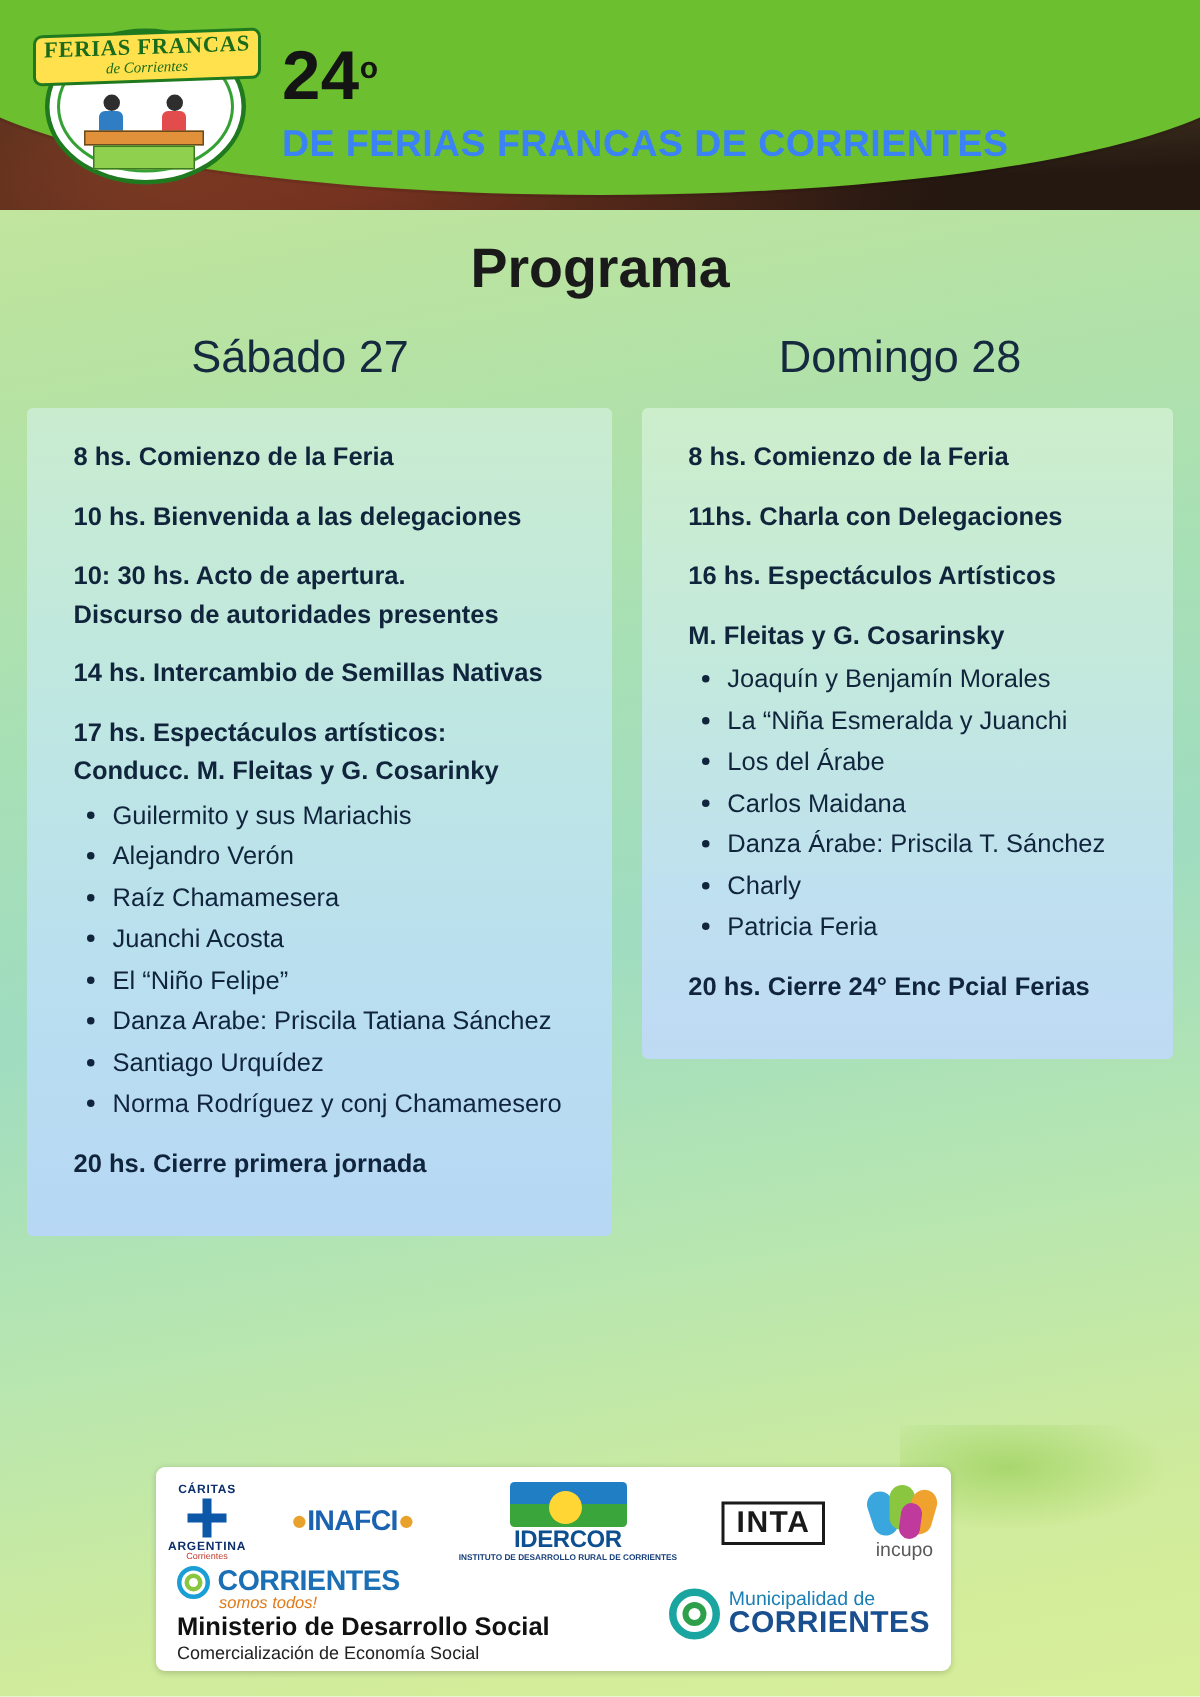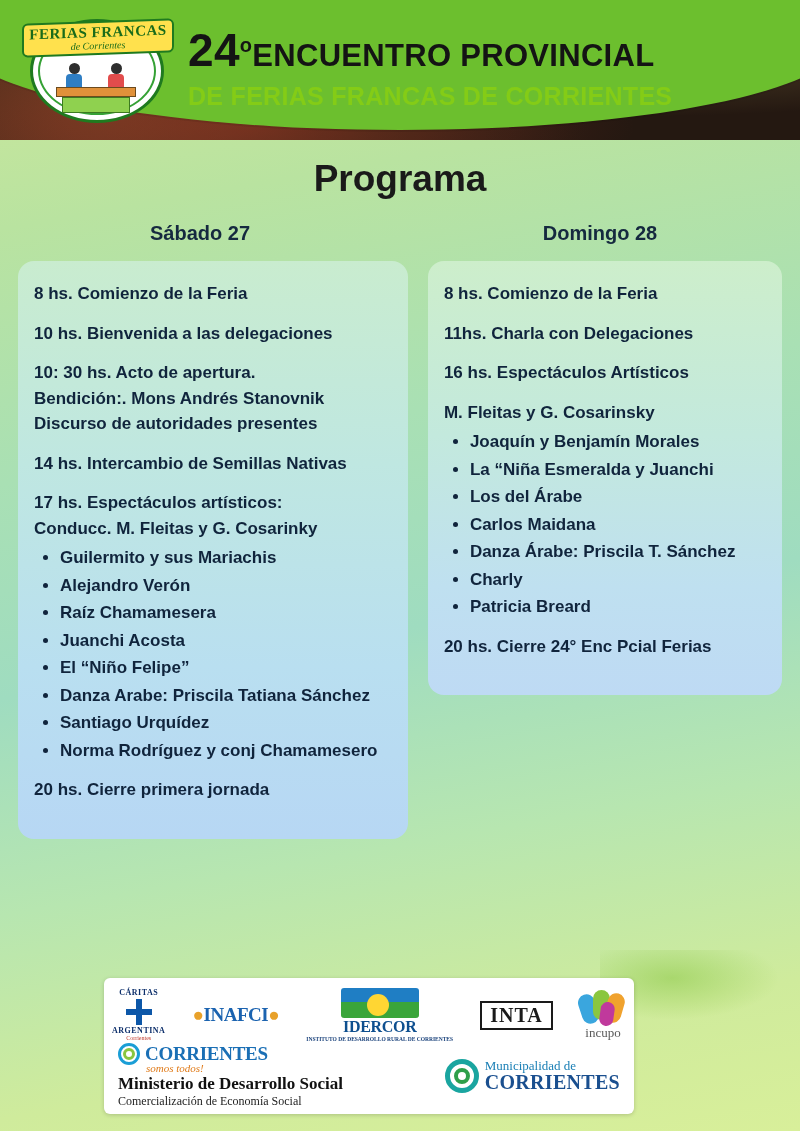--- a/index.html
+++ b/index.html
@@ -110,84 +110,83 @@
     font-size: 31px; font-weight: bold; color: #141414;
     letter-spacing: .3px; line-height: 1.05;
     display: flex; align-items: baseline;
   }
   .title-num {
     font-size: 46px; font-weight: bold; color: #141414; line-height: .95;
     font-family: "Liberation Sans", sans-serif;
   }
   .title-deg { font-size: 20px; vertical-align: super; position: relative; top: -14px; }
   .title-line2 {
-    font-size: 25px; font-weight: bold; color: #84cc16;
+    font-size: 25px; font-weight: bold; color: #3b82f6;
     letter-spacing: .3px; margin-top: 10px;
   }
 
   
   .programa {
     text-align: center;
     font-size: 37px; font-weight: bold; color: #1a1a1a;
     margin-top: 18px;
   }
   .days {
     display: flex; margin-top: 22px;
   }
   .day-head {
     flex: 1; text-align: center;
-    font-size: 20px; font-weight: bold; color: #15293f;
+    font-size: 30px; font-weight: normal; color: #15293f;
   }
 
   
   .cols {
     display: flex;
     gap: 20px;
     padding: 16px 18px 0 18px;
     align-items: flex-start;
   }
   .card {
-    border-radius: 16px;
-    padding: 20px 16px 22px 16px;
+    border-radius: 4px;
+    padding: 20px 16px 22px 31px;
     color: #10243c;
     font-size: 17px;
     line-height: 1.5;
   }
   .card.left {
     width: 392px;
     background: linear-gradient(180deg, #c9eccf 0%, #bfe7e1 35%, #b9dff0 70%, #b7d7f4 100%);
   }
   .card.right {
     width: 356px;
     background: linear-gradient(180deg, #cdeecb 0%, #c3e9dd 40%, #bfe0f0 75%, #bedaf4 100%);
   }
   .entry { margin-bottom: 14px; font-weight: bold; }
   .entry .sub { display: block; font-weight: bold; }
   ul.acts {
     margin: 4px 0 0 26px;
     padding: 0;
   }
   ul.acts li {
-    font-weight: bold;
+    font-weight: normal;
     margin-bottom: 2px;
     list-style: disc;
   }
   .right .entry { font-size: 17px; }
 
   
   .sponsors {
     position: absolute;
     left: 104px; top: 978px;
     width: 530px; height: 136px;
     background: #ffffff;
     border-radius: 6px;
     box-shadow: 0 1px 4px rgba(0,0,0,.18);
     display: block;
     padding: 6px 8px;
-    font-family: Liberation Serif, serif;
   }
   .sp-row { display: flex; align-items: center; justify-content: space-between; height: 62px; }
   .sp { display: flex; align-items: center; justify-content: center; }
 
   .caritas { flex-direction: column; font-size: 7px; color: #0d2f6b; text-align: center; line-height: 1.15; }
   .caritas .ct { font-weight: bold; font-size: 8px; letter-spacing: .5px; }
   .caritas .cross {
     width: 26px; height: 26px; margin: 1px auto;
     position: relative;
   }
@@ -286,21 +285,20 @@
       <div class="logo-band">
         <span class="l1">FERIAS FRANCAS</span>
         <span class="l2">de Corrientes</span>
       </div>
     </div>
 
     <div class="header-titles">
       <div class="title-line1">
         <span class="title-num">24</span>
           <span class="title-deg">o</span>
-          <span>ENCUENTRO PROVINCIAL</span>
       </div>
       <div class="title-line2">DE FERIAS FRANCAS DE CORRIENTES</div>
     </div>
   </div>
 </div>
 
 <div class="programa">Programa</div>
 
 <div class="days">
   <div class="day-head">Sábado 27</div>
@@ -310,21 +308,20 @@
 <div class="cols">
   <div class="card left" id="sat-card">
       <div class="entry">
         <span class="sub">8 hs. Comienzo de la Feria</span>
       </div>
       <div class="entry">
         <span class="sub">10 hs. Bienvenida a las delegaciones</span>
       </div>
       <div class="entry">
         <span class="sub">10: 30 hs. Acto de apertura.</span>
-        <span class="sub">Bendición:. Mons Andrés Stanovnik</span>
         <span class="sub">Discurso de autoridades presentes</span>
       </div>
       <div class="entry">
         <span class="sub">14 hs. Intercambio de Semillas Nativas</span>
       </div>
       <div class="entry">
         <span class="sub">17 hs. Espectáculos artísticos:</span>
         <span class="sub">Conducc. M. Fleitas y G. Cosarinky</span>
         <ul class="acts">
           <li>Guilermito y sus Mariachis</li>
@@ -353,21 +350,21 @@
       </div>
       <div class="entry">
         <span class="sub">M. Fleitas y G. Cosarinsky</span>
         <ul class="acts">
           <li>Joaquín y Benjamín Morales</li>
           <li>La “Niña Esmeralda y Juanchi</li>
           <li>Los del Árabe</li>
           <li>Carlos Maidana</li>
           <li>Danza Árabe: Priscila T. Sánchez</li>
           <li>Charly</li>
-          <li>Patricia Breard</li>
+          <li>Patricia Feria</li>
         </ul>
       </div>
       <div class="entry">
         <span class="sub">20 hs. Cierre 24° Enc Pcial Ferias</span>
       </div>
     </div>
 </div>
 
 <div class="splash"></div>
 

